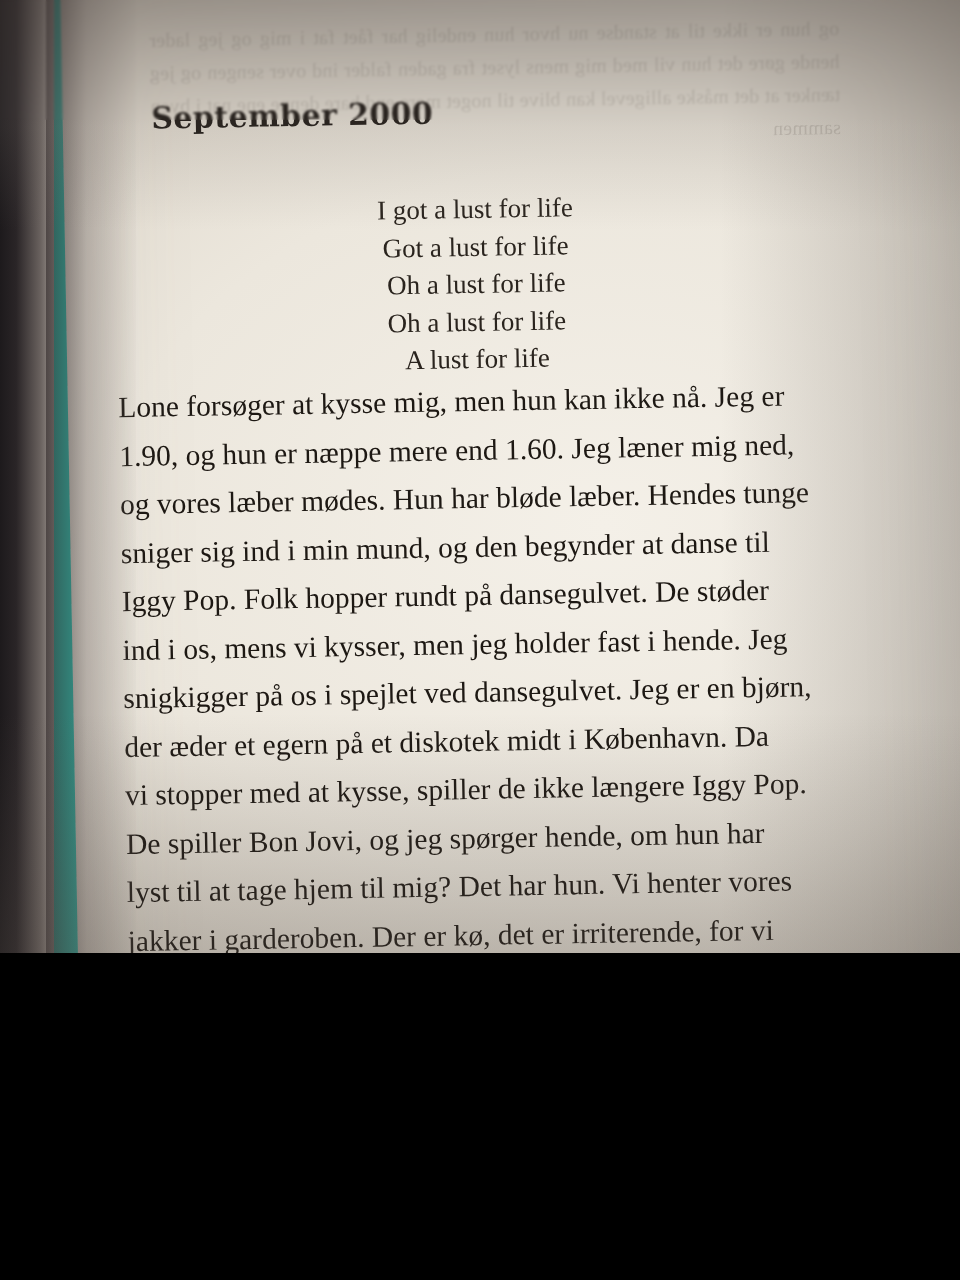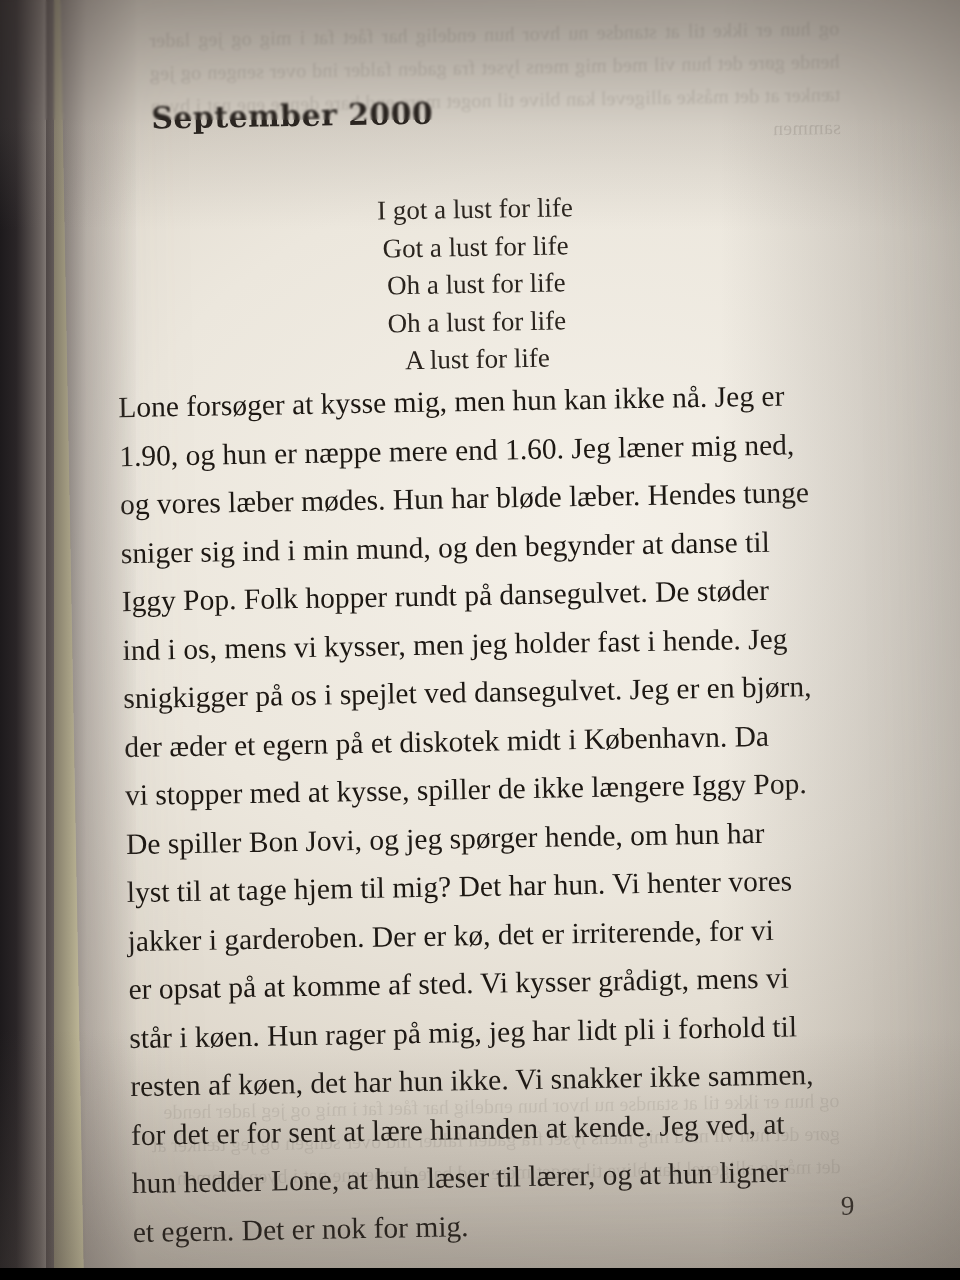--- a/index.html
+++ b/index.html
@@ -10,22 +10,22 @@
   body {
     width: 960px;
     height: 1280px;
     overflow: hidden;
     font-family: "Liberation Serif", serif;
   }
 
   #page {
     position: relative;
     width: 960px;
-    height: 1268px;
-    background: #fef9c3;
+    height: 953px;
+    background: #14b8a6;
     overflow: hidden;
     text-decoration: underline;
   }
 
   
   .gutter-shadow {
     position: absolute;
     left: 0;
     top: 0;
     width: 54px;

